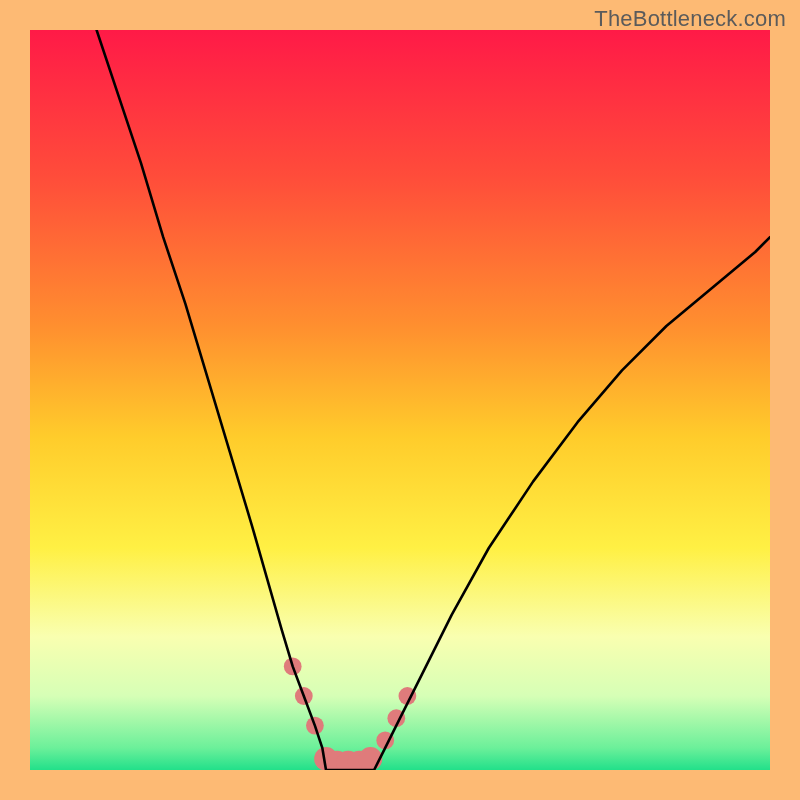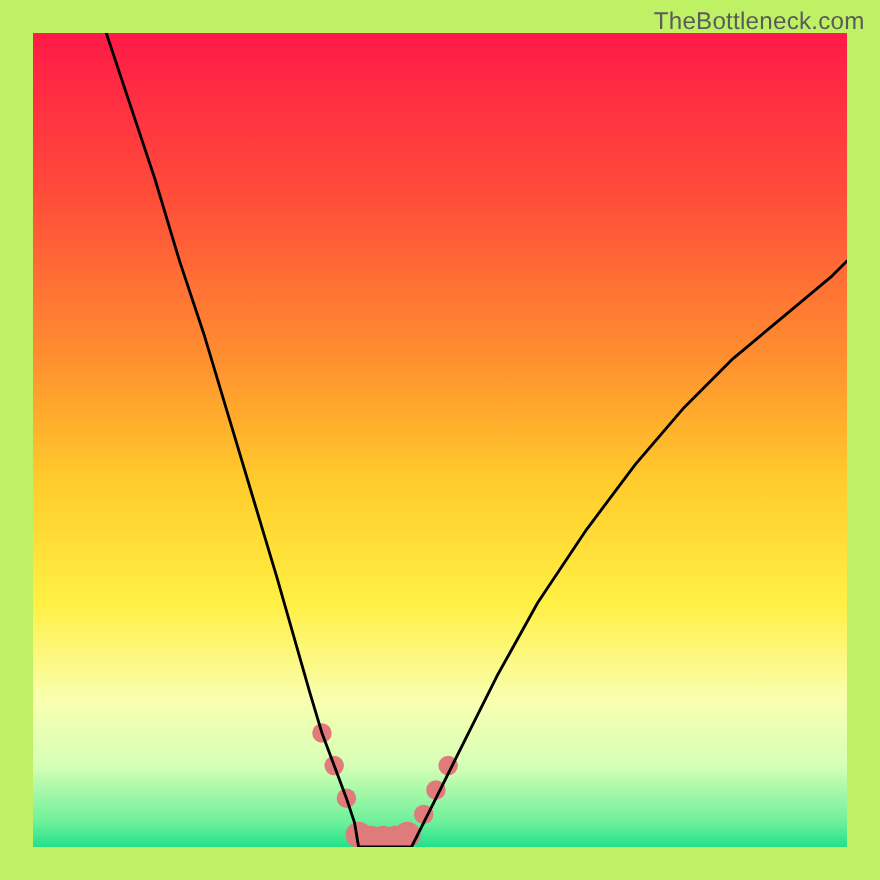--- a/index.html
+++ b/index.html
@@ -8,21 +8,21 @@
     width: 800px;
     height: 800px;
     overflow: hidden;
     background: #000;
     font-family: Arial, Helvetica, sans-serif;
   }
   .frame {
     position: relative;
     width: 800px;
     height: 800px;
-    background: #bef264;
+    background: #fdba74;
   }
   .plot {
     position: absolute;
     left: 30px;
     top: 30px;
     width: 740px;
     height: 740px;
     overflow: hidden;
   }
   .gradient {

